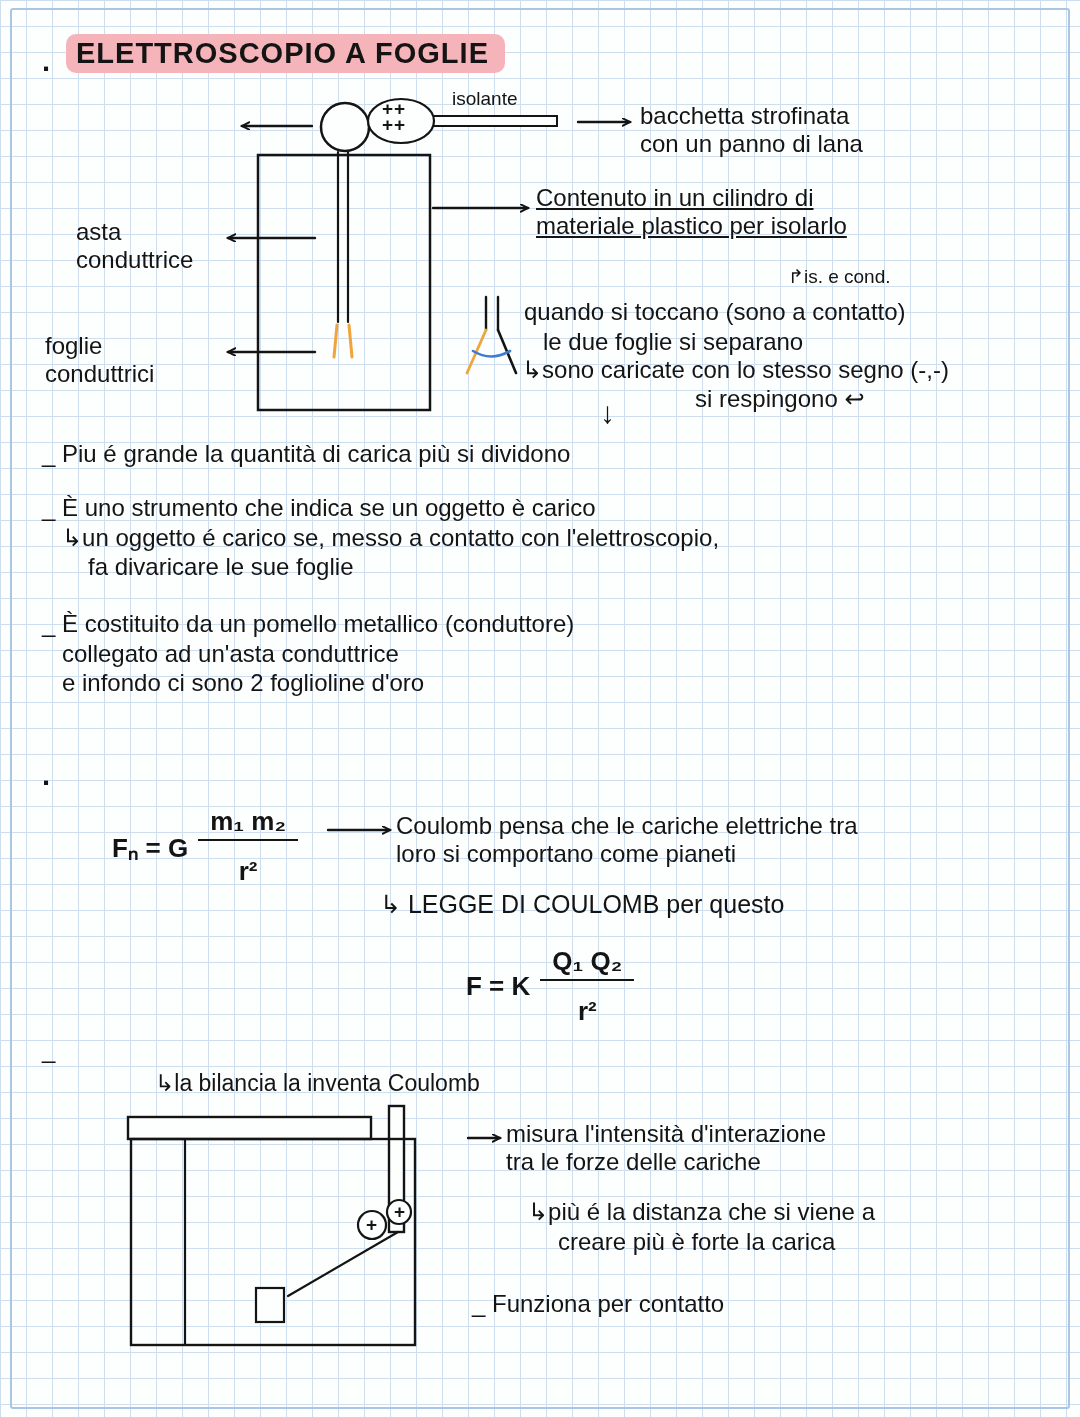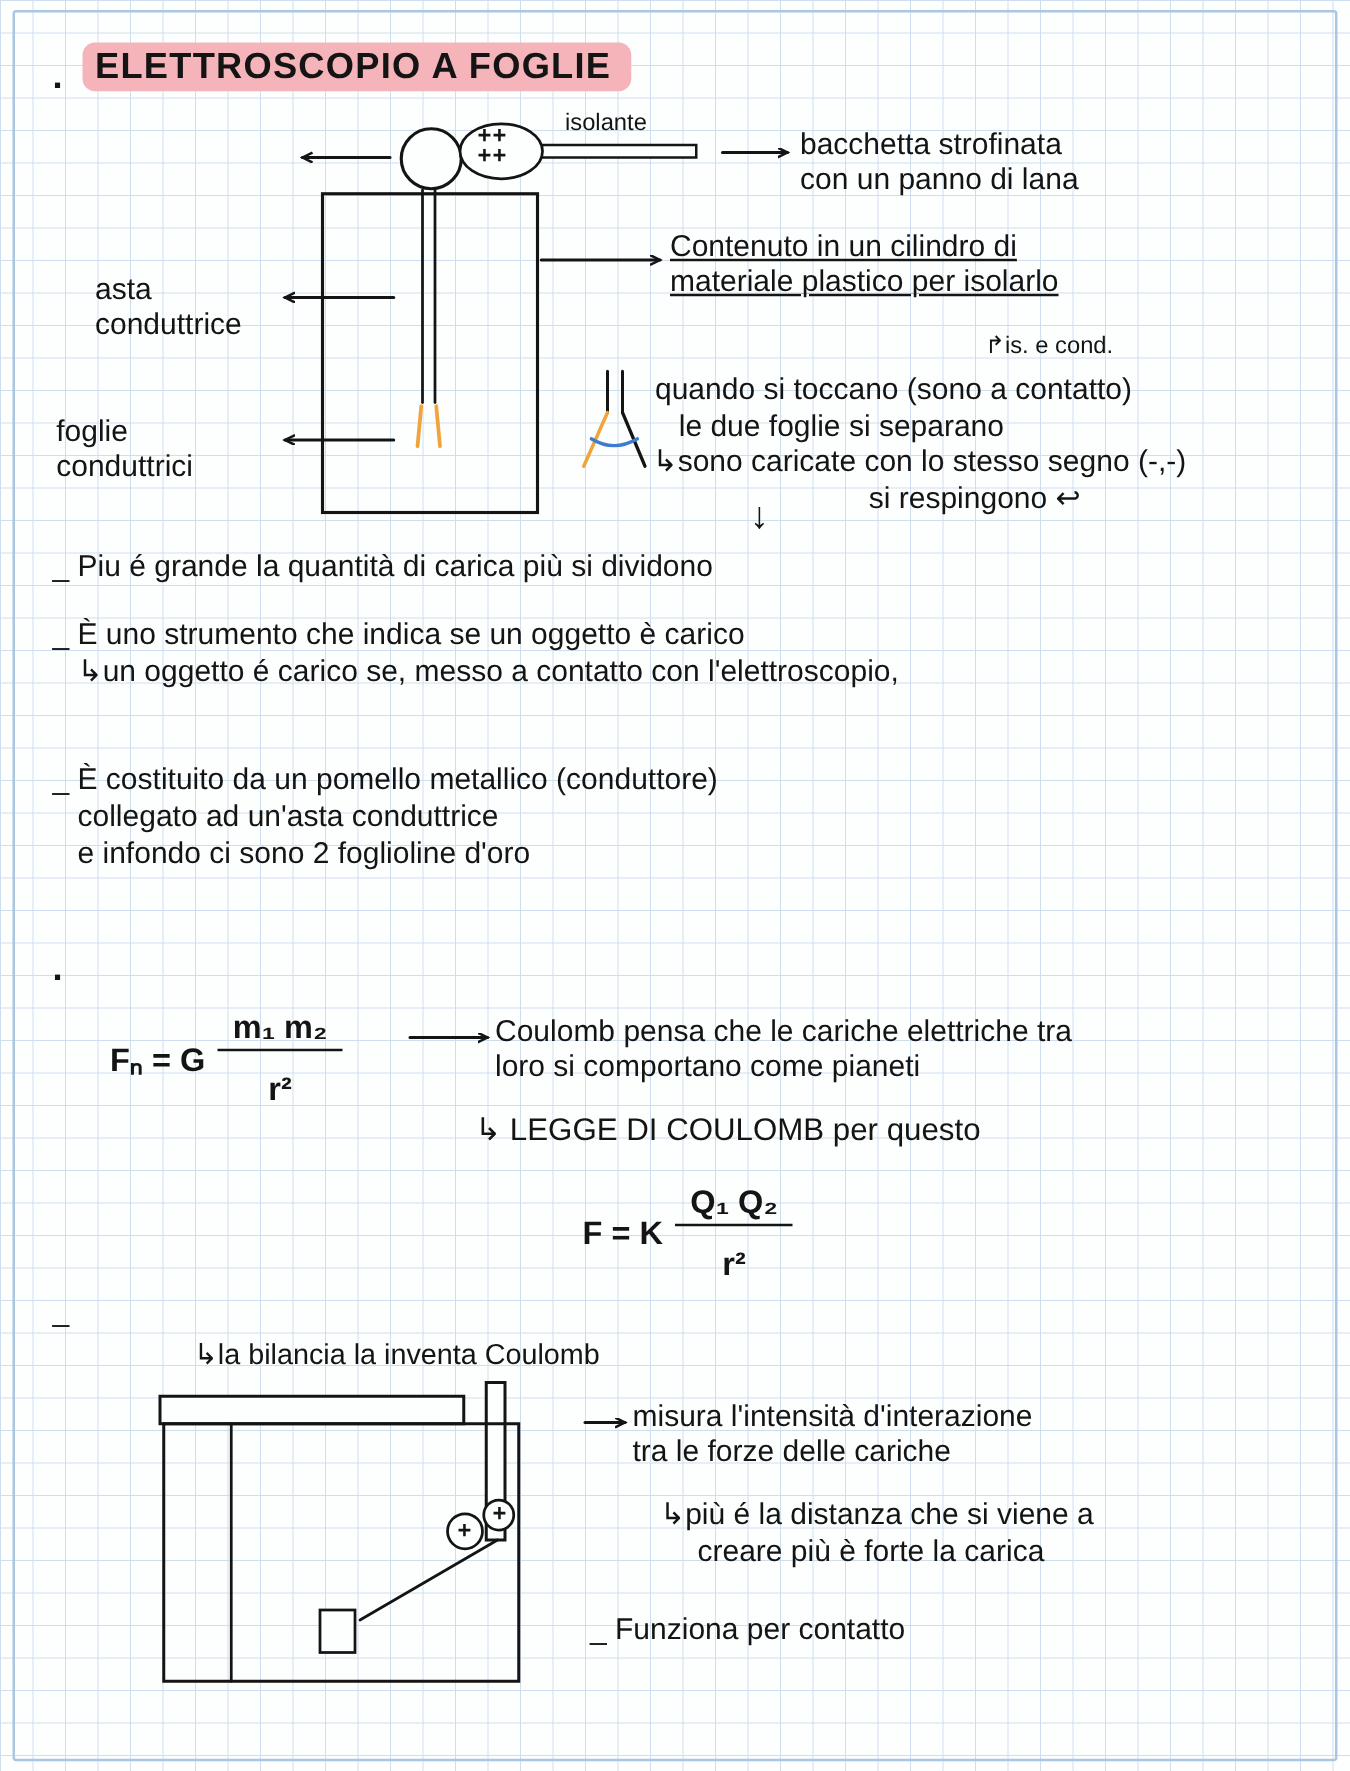--- a/index.html
+++ b/index.html
@@ -138,27 +138,28 @@
   <div class="t" style="left:522px;top:356px;">↳sono caricate con lo stesso segno (-,-)</div>
   <div class="t" style="left:695px;top:385px;">si respingono ↩</div>
   <div class="t big-arrow" style="left:600px;top:395px;">↓</div>
 
   <div class="t" style="left:45px;top:332px;">foglie
 conduttrici</div>
 
   <div class="t" style="left:42px;top:440px;">_ Piu é grande la quantità di carica più si dividono</div>
   <div class="t" style="left:42px;top:494px;">_ È uno strumento che indica se un oggetto è carico</div>
   <div class="t" style="left:62px;top:524px;">↳un oggetto é carico se, messo a contatto con l'elettroscopio,</div>
+  <div class="t" style="left:88px;top:553px;">fa divaricare le sue foglie</div>
   <div class="t" style="left:42px;top:610px;">_ È costituito da un pomello metallico (conduttore)</div>
   <div class="t" style="left:62px;top:640px;">collegato ad un'asta conduttrice</div>
   <div class="t" style="left:62px;top:669px;">e infondo ci sono 2 foglioline d'oro</div>
 
   <div class="t title" style="left:42px;top:758px;">.</div>
 
-  <div class="formula" style="left:88px;top:806px;gap:10px;">
+  <div class="formula" style="left:112px;top:806px;gap:10px;">
     <span>Fₙ = G</span>
     <span class="frac">
       <span class="num">m₁ m₂</span>
       <span class="den">r²</span>
     </span>
   </div>
 
   <div class="t" style="left:396px;top:812px;">Coulomb pensa che le cariche elettriche tra
 loro si comportano come pianeti</div>
 

